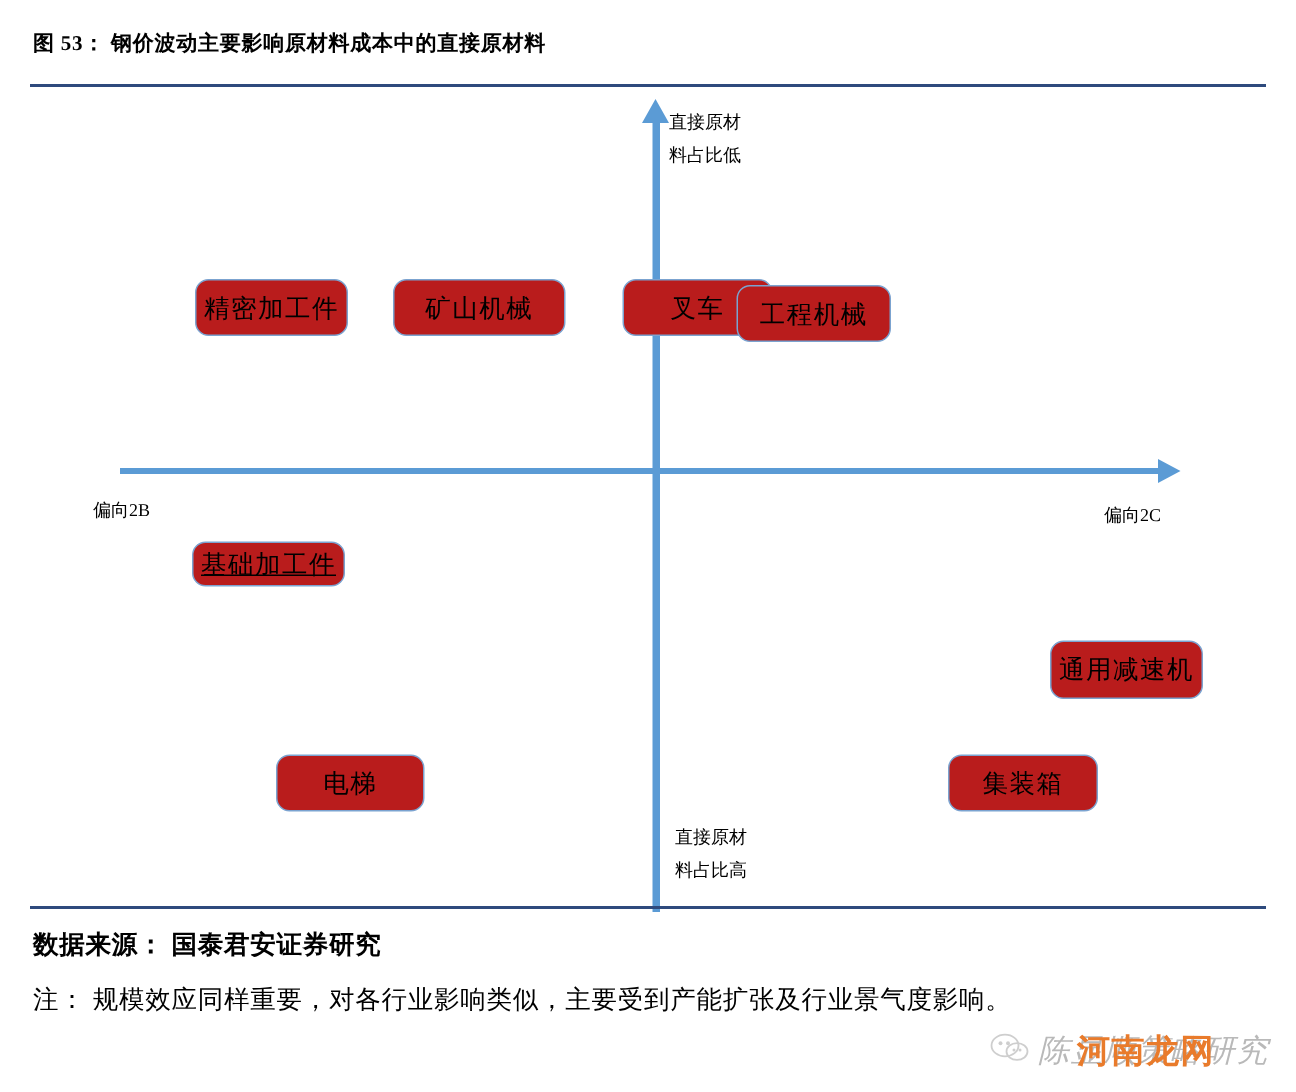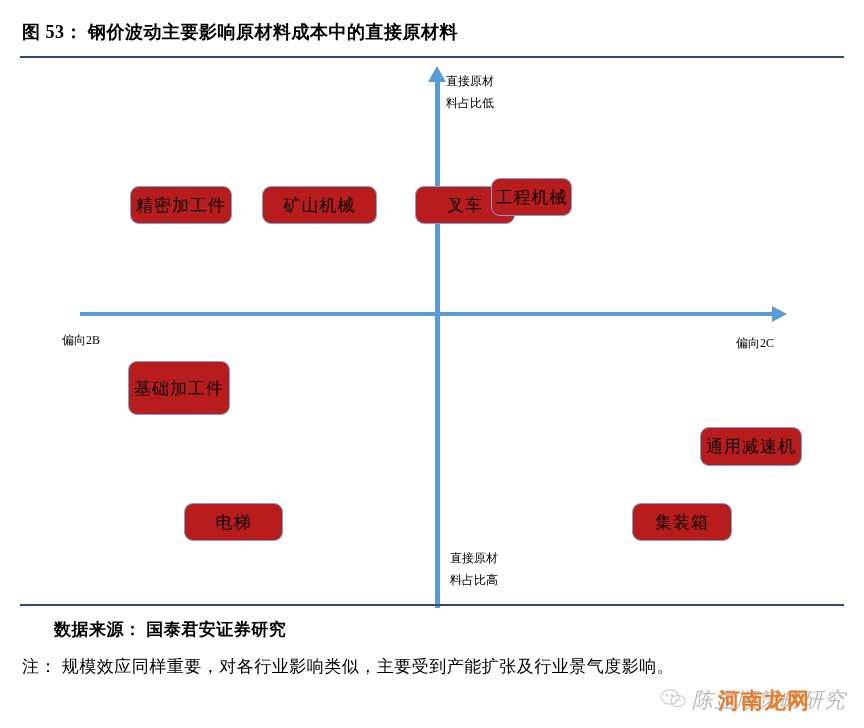--- a/index.html
+++ b/index.html
@@ -14,21 +14,21 @@
     font-family: "Liberation Serif", "DejaVu Serif", serif;
     color: #000000;
     overflow: hidden;
   }
 
   
   .figure-title {
     position: absolute;
     left: 22px;
     top: 20px;
-    font-size: 18px;
+    font-size: 14px;
     font-weight: bold;
     letter-spacing: 0.5px;
     white-space: nowrap;
   }
   .title-rule {
     position: absolute;
     left: 20px;
     top: 56px;
     width: 824px;
     height: 2px;
@@ -118,21 +118,21 @@
     width: 824px;
     height: 2px;
     background: #2e4a7d;
   }
   .footer-line {
     position: absolute;
     font-size: 17px;
     white-space: nowrap;
     letter-spacing: 0.5px;
   }
-  .footer-source { left: 22px; top: 618px; font-weight: bold; margin-left: 32px; }
+  .footer-source { left: 22px; top: 618px; font-weight: bold; }
   .footer-note   { left: 22px; top: 655px; }
 
   
   .watermark {
     position: absolute;
     left: 660px;
     top: 682px;
     height: 34px;
     display: flex;
     align-items: center;
@@ -189,24 +189,24 @@
   <div id="node-layer">
       <div class="node" style="left: 130px; top: 128px; width: 102px; height: 38px;">
         <span>精密加工件</span>
       </div>
       <div class="node" style="left: 262px; top: 128px; width: 115px; height: 38px;">
         <span>矿山机械</span>
       </div>
       <div class="node" style="left: 387px; top: 128px; width: 100px; height: 38px; margin-left: 28px;">
         <span>叉车</span>
       </div>
-      <div class="node" style="left: 491px; top: 120px; width: 81px; height: 38px; align-items: center;">
+      <div class="node" style="left: 491px; top: 132px; width: 103px; height: 38px; align-items: center;">
         <span>工程机械</span>
       </div>
-      <div class="node" style="left: 128px; top: 303px; width: 102px; height: 54px;">
+      <div class="node" style="left: 128px; top: 303px; width: 102px; height: 30px; text-decoration: underline;">
         <span>基础加工件</span>
       </div>
       <div class="node" style="left: 700px; top: 369px; width: 102px; height: 39px;">
         <span>通用减速机</span>
       </div>
       <div class="node" style="left: 184px; top: 445px; width: 99px; height: 38px;">
         <span>电梯</span>
       </div>
       <div class="node" style="left: 592px; top: 445px; width: 100px; height: 38px; margin-left: 40px;">
         <span>集装箱</span>

